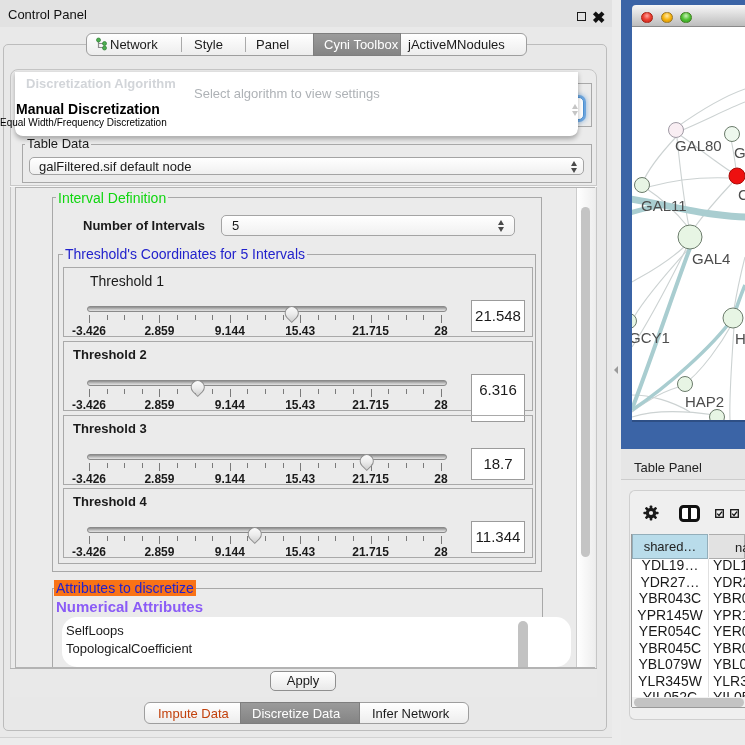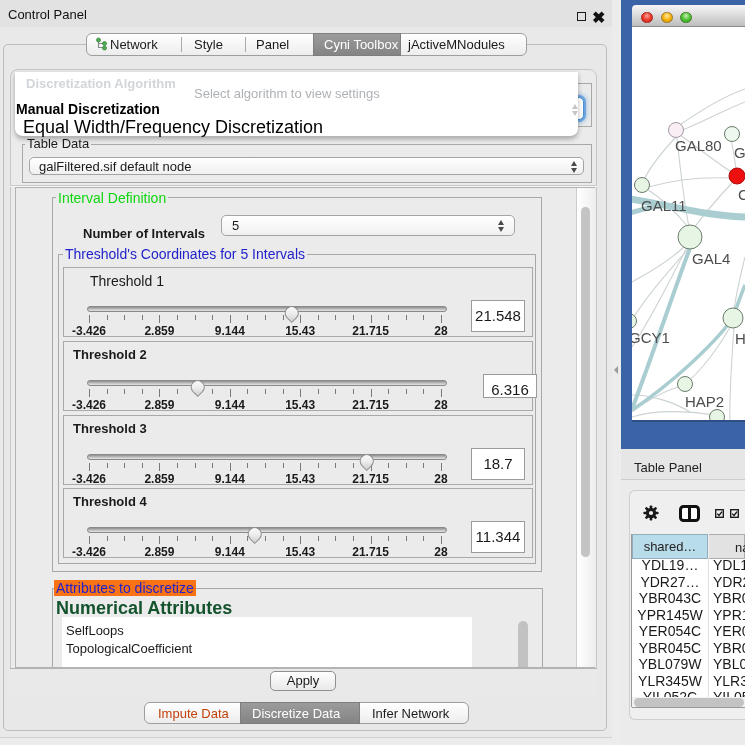--- a/index.html
+++ b/index.html
@@ -35,21 +35,21 @@
 <div style="left:39px;top:159px;font-size:13px;color:#1a1a1a;">galFiltered.sif default node</div>
 <div style="left:571px;top:161px;width:0;height:0;border-left:3.5px solid transparent;border-right:3.5px solid transparent;border-bottom:5px solid #4a4a4a;"></div>
 <div style="left:571px;top:168px;width:0;height:0;border-left:3.5px solid transparent;border-right:3.5px solid transparent;border-top:5px solid #4a4a4a;"></div>
 <div style="left:10px;top:185px;width:587px;height:1px;background:#c9c9c9;"></div>
 <div style="left:10px;top:186px;width:587px;height:1px;background:#f6f6f6;"></div>
 <div style="left:15px;top:187px;width:580px;height:481px;background:#ebebeb;border:1px solid #b3b3b3;"></div>
 <div style="left:576px;top:188px;width:19px;height:479px;background:linear-gradient(90deg,#ffffff,#eeeeee);border-left:1px solid #cccccc;"></div>
 <div style="left:581px;top:207px;width:9px;height:350px;background:#c4c4c4;border-radius:5px;"></div>
 <div style="left:52px;top:197px;width:490px;height:375px;border:1px solid #a8a8a8;"></div>
 <div style="left:56px;top:190px;font-size:14px;color:#10d610;background:#ebebeb;padding:0 2px;">Interval Definition</div>
-<div style="left:83px;top:226px;font-size:13px;font-weight:bold;color:#1a1a1a;">Number of Intervals</div>
+<div style="left:83px;top:218px;font-size:13px;font-weight:bold;color:#1a1a1a;">Number of Intervals</div>
 <div style="left:221px;top:215px;width:294px;height:21px;background:linear-gradient(180deg,#ffffff,#f0f0f0);border:1px solid #a4a4a4;border-radius:5px;"></div>
 <div style="left:232px;top:218px;font-size:13px;color:#1a1a1a;">5</div>
 <div style="left:498px;top:220px;width:0;height:0;border-left:3.5px solid transparent;border-right:3.5px solid transparent;border-bottom:5px solid #4a4a4a;"></div>
 <div style="left:498px;top:227px;width:0;height:0;border-left:3.5px solid transparent;border-right:3.5px solid transparent;border-top:5px solid #4a4a4a;"></div>
 <div style="left:58px;top:254px;width:478px;height:310px;border:1px solid #a8a8a8;"></div>
 <div style="left:63px;top:246px;font-size:14px;color:#2222cc;background:#ebebeb;padding:0 2px;">Threshold's Coordinates for 5 Intervals</div>
 <div style="left:63px;top:267px;width:470px;height:70px;border:1px solid #a9a9a9;"></div>
 <div style="left:90px;top:273px;font-size:14px;font-weight:normal;color:#1a1a1a;">Threshold 1</div>
 <div style="left:87px;top:306px;width:360px;height:6px;border-radius:3px;background:linear-gradient(180deg,#8d8d8d,#c2c2c2 55%,#e3e3e3);border:1px solid #8a8a8a;"></div>
 <div style="left:89.0px;top:315px;width:1px;height:8px;background:#7a7a7a;"></div>
@@ -105,21 +105,21 @@
 <div style="left:405.8px;top:389px;width:1px;height:5px;background:#7a7a7a;"></div>
 <div style="left:423.4px;top:389px;width:1px;height:5px;background:#7a7a7a;"></div>
 <div style="left:441.0px;top:389px;width:1px;height:8px;background:#7a7a7a;"></div>
 <div style="left:89.0px;top:398px;font-size:12px;font-weight:bold;color:#1a1a1a;transform:translateX(-50%);white-space:nowrap;">-3.426</div>
 <div style="left:159.4px;top:398px;font-size:12px;font-weight:bold;color:#1a1a1a;transform:translateX(-50%);white-space:nowrap;">2.859</div>
 <div style="left:229.8px;top:398px;font-size:12px;font-weight:bold;color:#1a1a1a;transform:translateX(-50%);white-space:nowrap;">9.144</div>
 <div style="left:300.2px;top:398px;font-size:12px;font-weight:bold;color:#1a1a1a;transform:translateX(-50%);white-space:nowrap;">15.43</div>
 <div style="left:370.6px;top:398px;font-size:12px;font-weight:bold;color:#1a1a1a;transform:translateX(-50%);white-space:nowrap;">21.715</div>
 <div style="left:441.0px;top:398px;font-size:12px;font-weight:bold;color:#1a1a1a;transform:translateX(-50%);white-space:nowrap;">28</div>
 <div style="left:191.4px;top:379.5px;width:13.5px;height:13.5px;transform:rotate(45deg);border-radius:50% 50% 0 50%;background:linear-gradient(135deg,#ffffff,#ececec 55%,#cfcfcf);border:1px solid #8f8f8f;"></div>
-<div style="left:471px;top:374px;width:54px;height:24px;background:#ffffff;border:1.5px solid #9b9b9b;font-size:15px;color:#1a1a1a;text-align:center;line-height:29px;margin-left:12px;">6.316</div>
+<div style="left:471px;top:374px;width:54px;height:48px;background:#ffffff;border:1.5px solid #9b9b9b;font-size:15px;color:#1a1a1a;text-align:center;line-height:29px;">6.316</div>
 <div style="left:63px;top:415px;width:470px;height:70px;border:1px solid #a9a9a9;"></div>
 <div style="left:73px;top:421px;font-size:13px;font-weight:bold;color:#1a1a1a;">Threshold 3</div>
 <div style="left:87px;top:454px;width:360px;height:6px;border-radius:3px;background:linear-gradient(180deg,#8d8d8d,#c2c2c2 55%,#e3e3e3);border:1px solid #8a8a8a;"></div>
 <div style="left:89.0px;top:463px;width:1px;height:8px;background:#7a7a7a;"></div>
 <div style="left:106.6px;top:463px;width:1px;height:5px;background:#7a7a7a;"></div>
 <div style="left:124.2px;top:463px;width:1px;height:5px;background:#7a7a7a;"></div>
 <div style="left:141.8px;top:463px;width:1px;height:5px;background:#7a7a7a;"></div>
 <div style="left:159.4px;top:463px;width:1px;height:8px;background:#7a7a7a;"></div>
 <div style="left:177.0px;top:463px;width:1px;height:5px;background:#7a7a7a;"></div>
 <div style="left:194.6px;top:463px;width:1px;height:5px;background:#7a7a7a;"></div>
@@ -172,22 +172,22 @@
 <div style="left:89.0px;top:545px;font-size:12px;font-weight:bold;color:#1a1a1a;transform:translateX(-50%);white-space:nowrap;">-3.426</div>
 <div style="left:159.4px;top:545px;font-size:12px;font-weight:bold;color:#1a1a1a;transform:translateX(-50%);white-space:nowrap;">2.859</div>
 <div style="left:229.8px;top:545px;font-size:12px;font-weight:bold;color:#1a1a1a;transform:translateX(-50%);white-space:nowrap;">9.144</div>
 <div style="left:300.2px;top:545px;font-size:12px;font-weight:bold;color:#1a1a1a;transform:translateX(-50%);white-space:nowrap;">15.43</div>
 <div style="left:370.6px;top:545px;font-size:12px;font-weight:bold;color:#1a1a1a;transform:translateX(-50%);white-space:nowrap;">21.715</div>
 <div style="left:441.0px;top:545px;font-size:12px;font-weight:bold;color:#1a1a1a;transform:translateX(-50%);white-space:nowrap;">28</div>
 <div style="left:247.7px;top:526.5px;width:13.5px;height:13.5px;transform:rotate(45deg);border-radius:50% 50% 0 50%;background:linear-gradient(135deg,#ffffff,#ececec 55%,#cfcfcf);border:1px solid #8f8f8f;"></div>
 <div style="left:471px;top:521px;width:54px;height:32px;background:#ffffff;border:1.5px solid #9b9b9b;font-size:15px;color:#1a1a1a;text-align:center;line-height:29px;">11.344</div>
 <div style="left:52px;top:588px;width:491px;height:79px;border:1px solid #a8a8a8;border-bottom:none;"></div>
 <div style="left:54px;top:580px;font-size:14px;color:#2222cc;background:#f97316;padding:0 2px;">Attributes to discretize</div>
-<div style="left:56px;top:598px;font-size:18px;font-weight:bold;color:#14532d;">Numerical Attributes</div>
-<div style="left:62px;top:617px;width:410px;height:50px;background:#ffffff;overflow:hidden;">
+<div style="left:56px;top:598px;font-size:15px;font-weight:bold;color:#8b5cf6;">Numerical Attributes</div>
+<div style="left:62px;top:617px;width:509px;height:50px;background:#ffffff;overflow:hidden;border-radius:15px;">
     <div style="left:4px;top:6px;font-size:13px;color:#1a1a1a;position:absolute;">SelfLoops</div>
     <div style="left:4px;top:24px;font-size:13px;color:#1a1a1a;position:absolute;">TopologicalCoefficient</div>
     <div style="left:4px;top:42px;font-size:13px;color:#1a1a1a;position:absolute;margin-top:30px;">BetweennessCentrality</div>
   </div>
 <div style="left:518px;top:621px;width:10px;height:46px;background:#c2c2c2;border-radius:5px 5px 0 0;"></div>
 <div style="left:10px;top:668px;width:587px;height:29px;background:#e9e9e9;border-top:1px solid #b3b3b3;"></div>
 <div style="left:270px;top:671px;width:66px;height:20px;background:linear-gradient(180deg,#ffffff,#e9e9e9);border:1px solid #8f8f8f;border-radius:5px;font-size:13px;color:#1a1a1a;text-align:center;line-height:18px;">Apply</div>
 <div style="left:144px;top:702px;width:325px;height:22px;background:linear-gradient(180deg,#ffffff,#ededed);border:1px solid #9e9e9e;border-radius:6px;"></div>
 <div style="width:1px;height:14px;background:#aaaaaa;top:706px;left:240px;"></div>
 <div style="left:240px;top:702px;width:120px;height:22px;background:linear-gradient(180deg,#9b9b9b,#848484);border:1px solid #7e7e7e;"></div>
@@ -294,14 +294,14 @@
   </div>
 <div style="left:631px;top:534px;width:1px;height:173px;background:#999999;"></div>
 <div style="left:708px;top:559px;width:1px;height:138px;background:#e0e0e0;"></div>
 <div style="left:632px;top:697px;width:113px;height:10px;background:#f2f2f2;"></div>
 <div style="left:634px;top:698px;width:110px;height:9px;background:#c3c3c3;border-radius:4.5px;"></div>
 <div style="left:632px;top:707px;width:113px;height:1px;background:#999999;"></div>
 <div style="left:15px;top:72px;width:563px;height:65px;background:#ffffff;border-radius:0 0 8px 8px;box-shadow:0 2px 5px rgba(0,0,0,0.3);border-bottom:1px solid #b5b5b5;"></div>
 <div style="left:26px;top:76px;font-size:13px;font-weight:bold;color:#d2d5d9;">Discretization Algorithm</div>
 <div style="left:194px;top:86px;font-size:13px;color:#aeb2b6;">Select algorithm to view settings</div>
 <div style="left:16px;top:101px;font-size:14px;font-weight:bold;color:#000000;">Manual Discretization</div>
-<div style="left:23px;top:117px;font-size:18px;color:#000000;">Equal Width/Frequency Discretization</div>
+<div style="left:0;top:117px;font-size:10px;color:#000000;">Equal Width/Frequency Discretization</div>
 <div style="left:572px;top:104px;width:0;height:0;border-left:3.5px solid transparent;border-right:3.5px solid transparent;border-bottom:5px solid rgba(90,90,90,0.35);"></div>
 <div style="left:572px;top:111px;width:0;height:0;border-left:3.5px solid transparent;border-right:3.5px solid transparent;border-top:5px solid rgba(90,90,90,0.35);"></div>
 </body></html>

